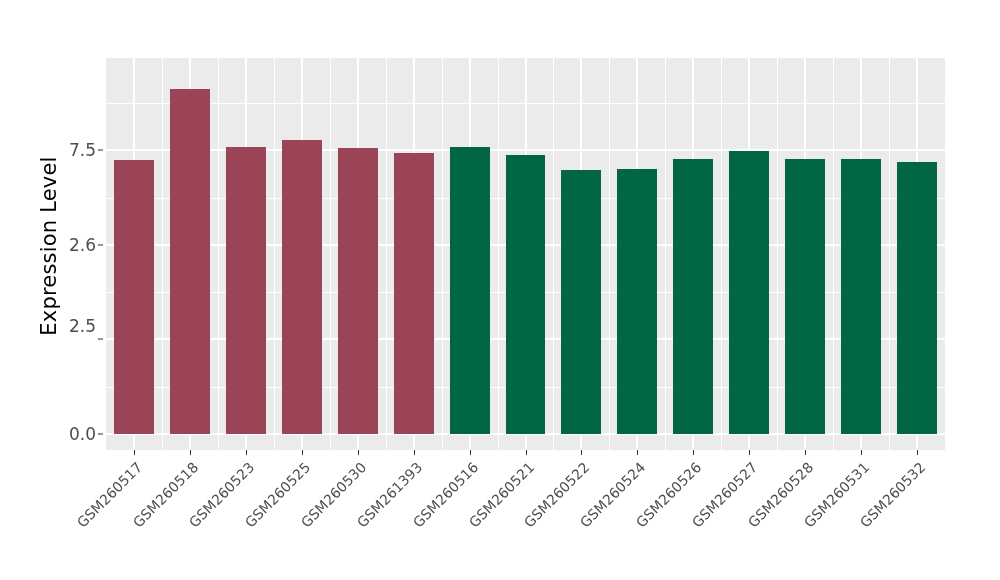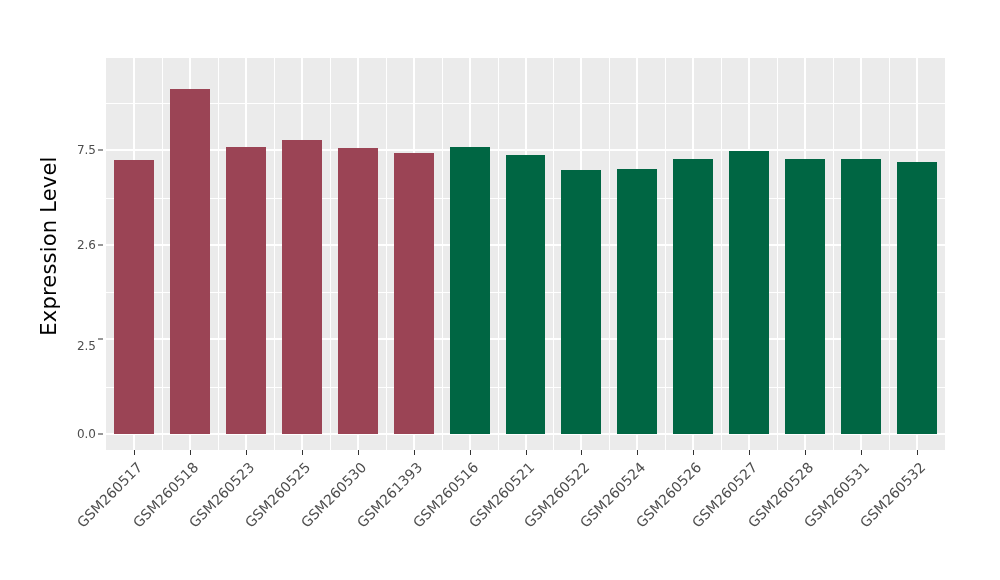--- a/index.html
+++ b/index.html
@@ -47,21 +47,21 @@
     position: absolute;
     left: 0;
     top: 0;
     width: 106px;
     height: 580px;
   }
   .y-tick {
     position: absolute;
     right: 10px;
     transform: translateY(-50%);
-    font-size: 12px;
+    font-size: 17px;
     color: #4d4d4d;
     text-align: right;
     white-space: nowrap;
   }
   .y-tick-mark {
     position: absolute;
     right: 3px;
     width: 5px;
     height: 1px;
     background: #333333;
@@ -131,21 +131,21 @@
 
 <div id="chart-root">
 
   <div id="y-axis-title">
     <span>Expression Level</span>
   </div>
 
   <div id="y-axis">
       <div class="y-tick" style="top: 434px;">0.0</div>
       <div class="y-tick-mark" style="top: 434px;"></div>
-      <div class="y-tick" style="top: 346px;">2.5</div>
+      <div class="y-tick" style="top: 326px;">2.5</div>
       <div class="y-tick-mark" style="top: 339.433px;"></div>
       <div class="y-tick" style="top: 244.865px;">2.6</div>
       <div class="y-tick-mark" style="top: 244.865px;"></div>
       <div class="y-tick" style="top: 150.298px;">7.5</div>
       <div class="y-tick-mark" style="top: 150.298px;"></div>
     </div>
 
   <div id="panel">
       <div class="grid-minor-h" style="top: 328.716px;"></div>
       <div class="grid-minor-h" style="top: 234.149px;"></div>

